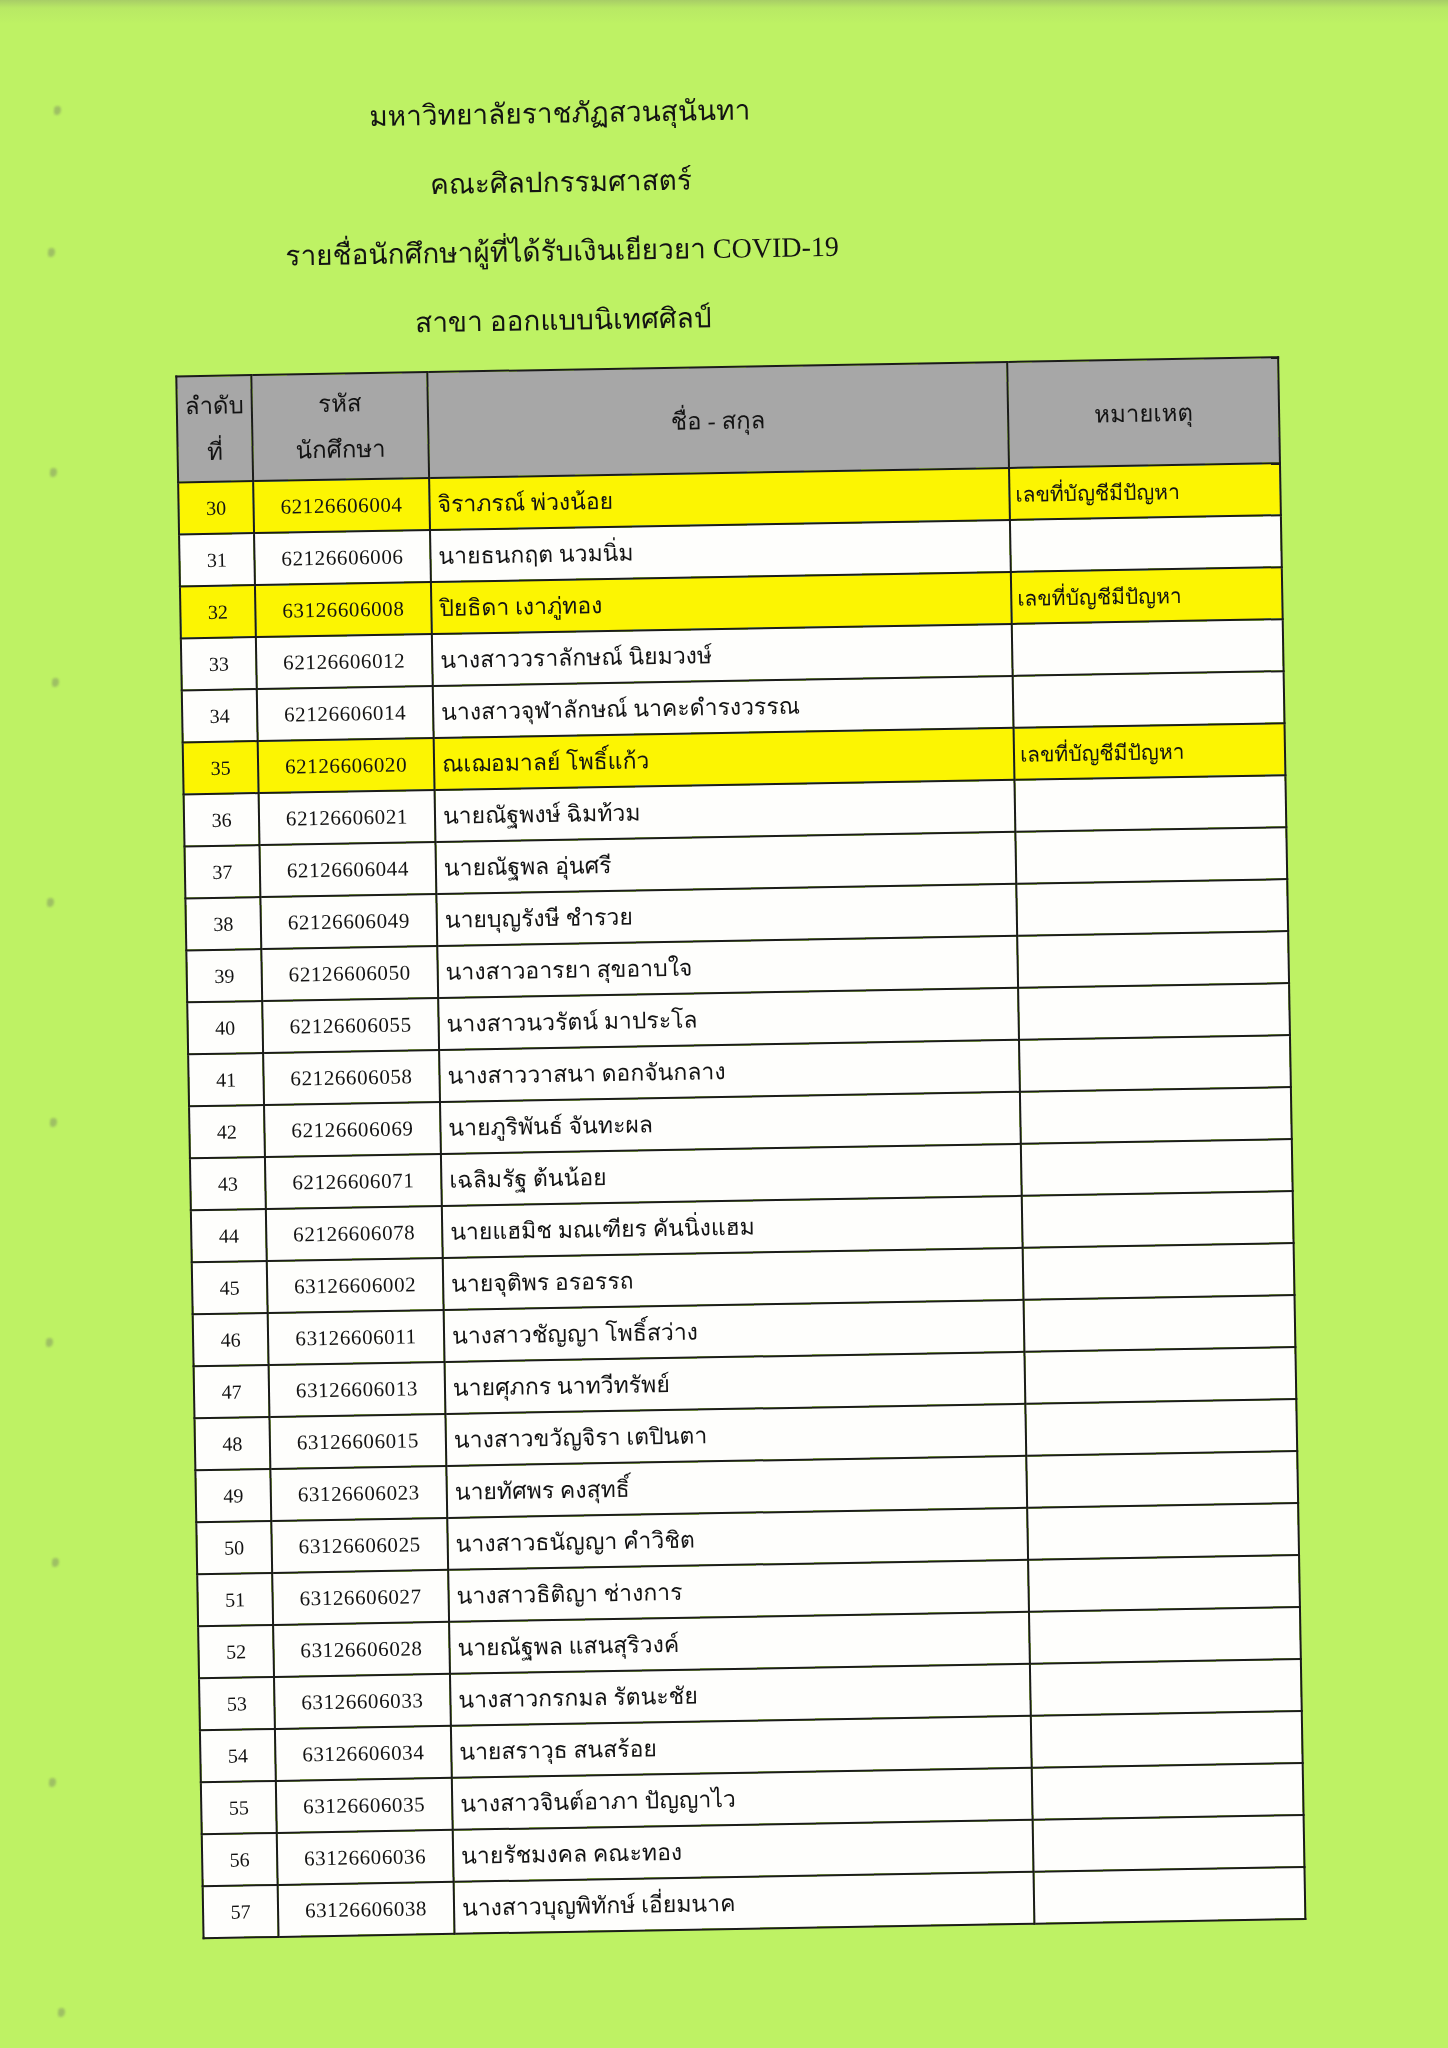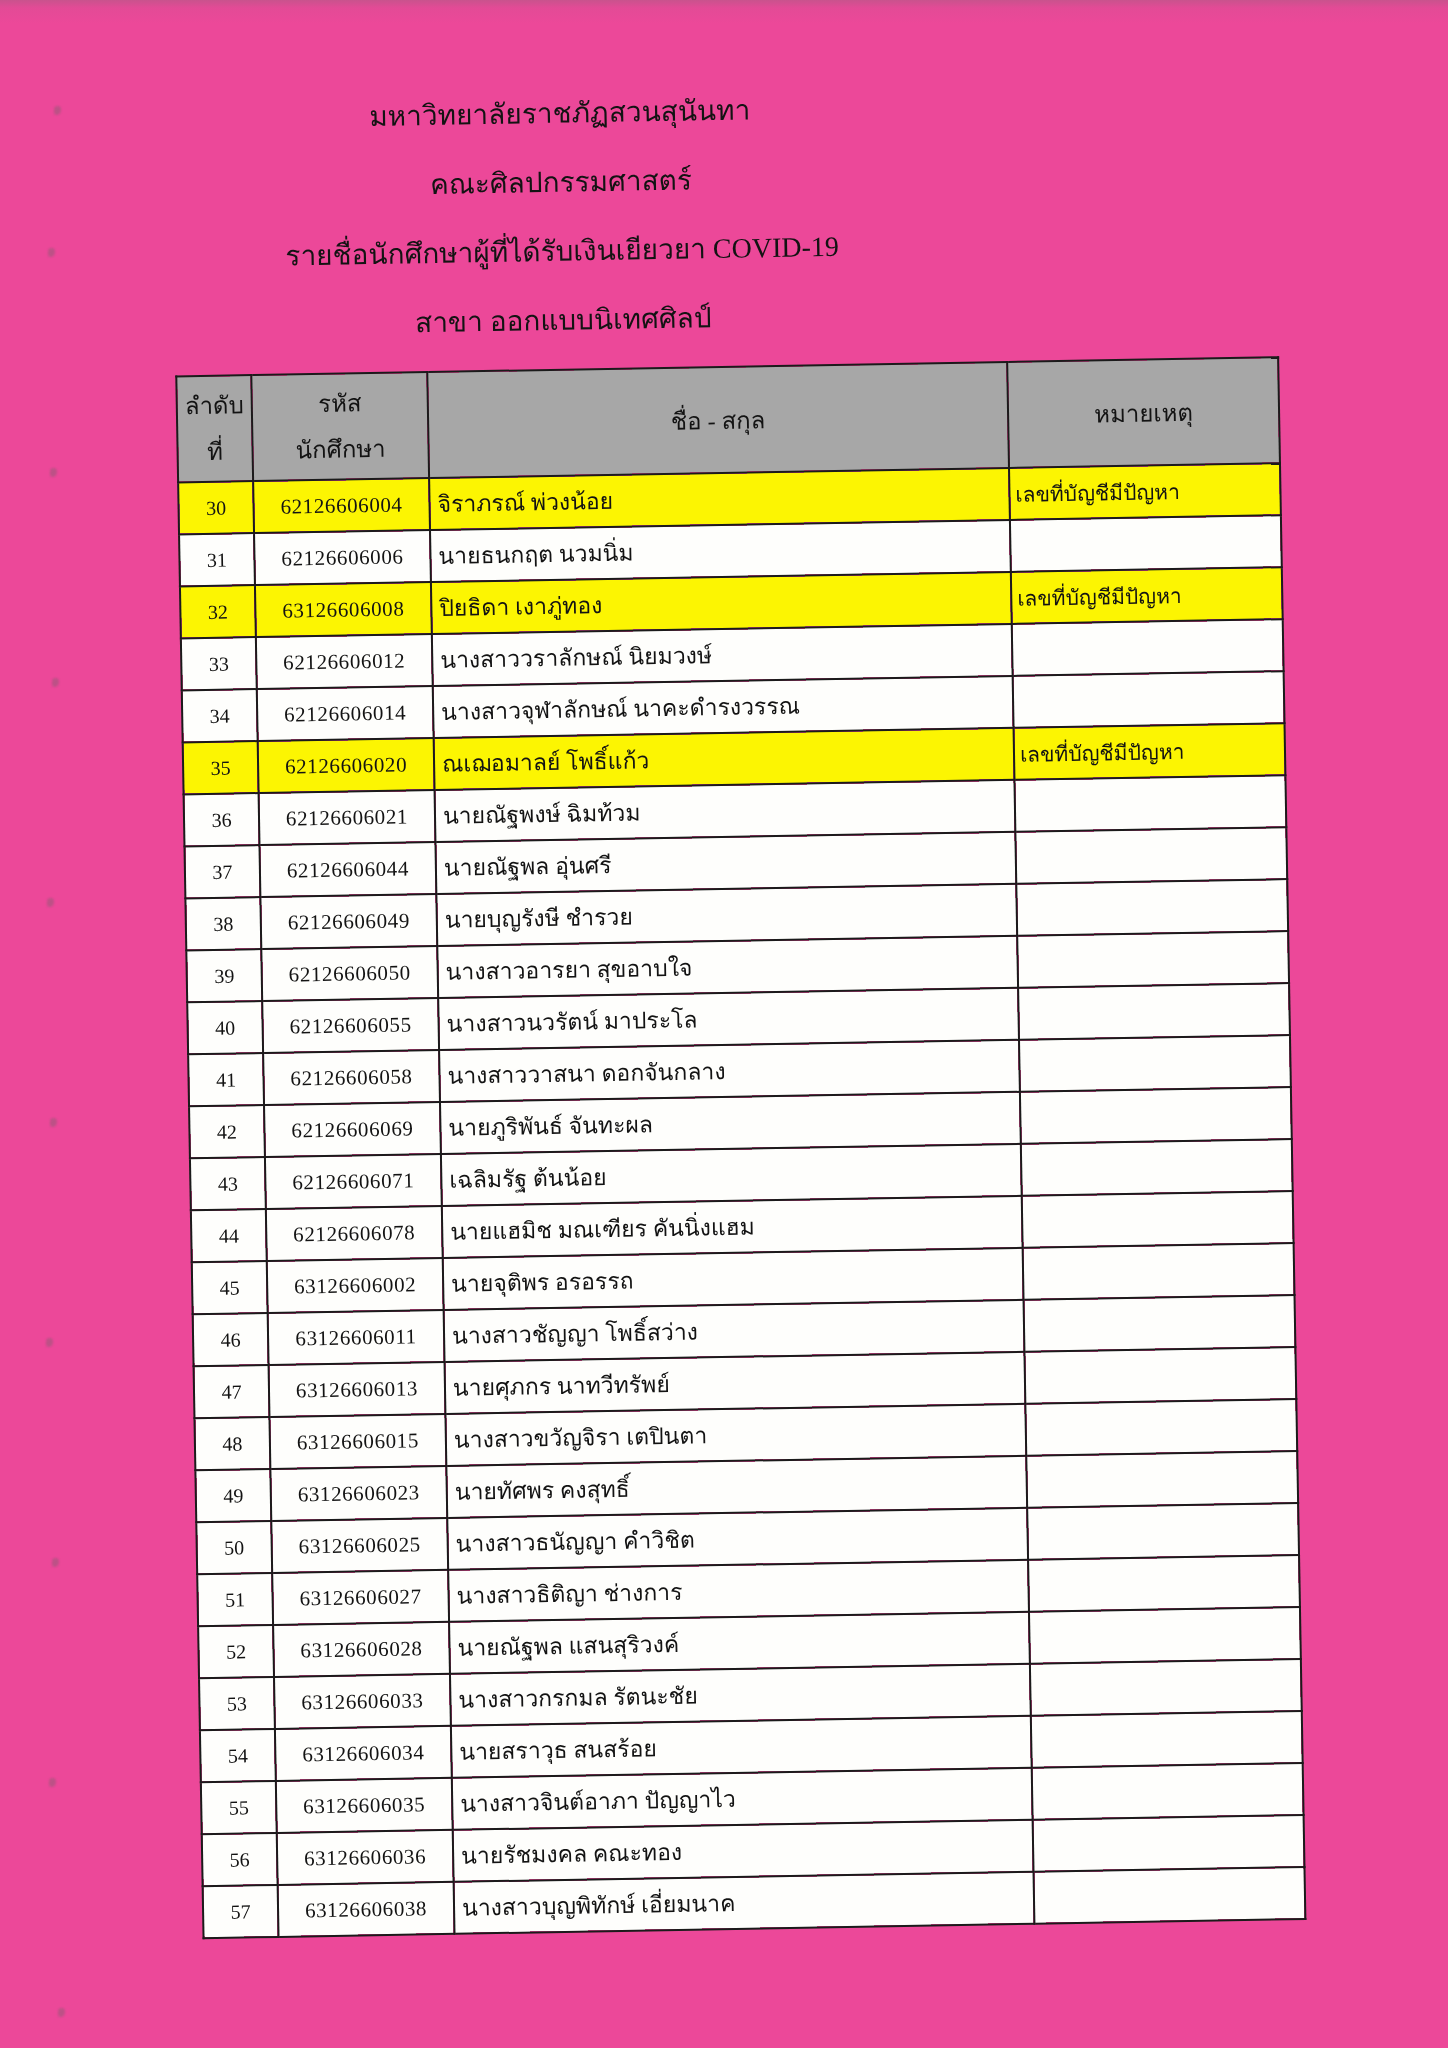--- a/index.html
+++ b/index.html
@@ -4,21 +4,21 @@
 <style>
   * { margin: 0; padding: 0; box-sizing: border-box; }
   html, body { background: #ffffff; }
   body {
     font-family: "Liberation Serif", "DejaVu Serif", serif;
     width: 1448px; height: 2048px; overflow: hidden;
   }
   .page {
     position: relative;
     width: 1448px; height: 2048px;
-    background: #ec4899;
+    background: #bef264;
     overflow: hidden;
   }
   
   .page .scan-shade {
     position: absolute; left: 0; top: 0; right: 0; height: 26px;
     background: linear-gradient(180deg, rgba(110,110,110,0.28) 0px, rgba(110,110,110,0.07) 8px, rgba(110,110,110,0) 24px);
     pointer-events: none;
   }
   
   .content {

